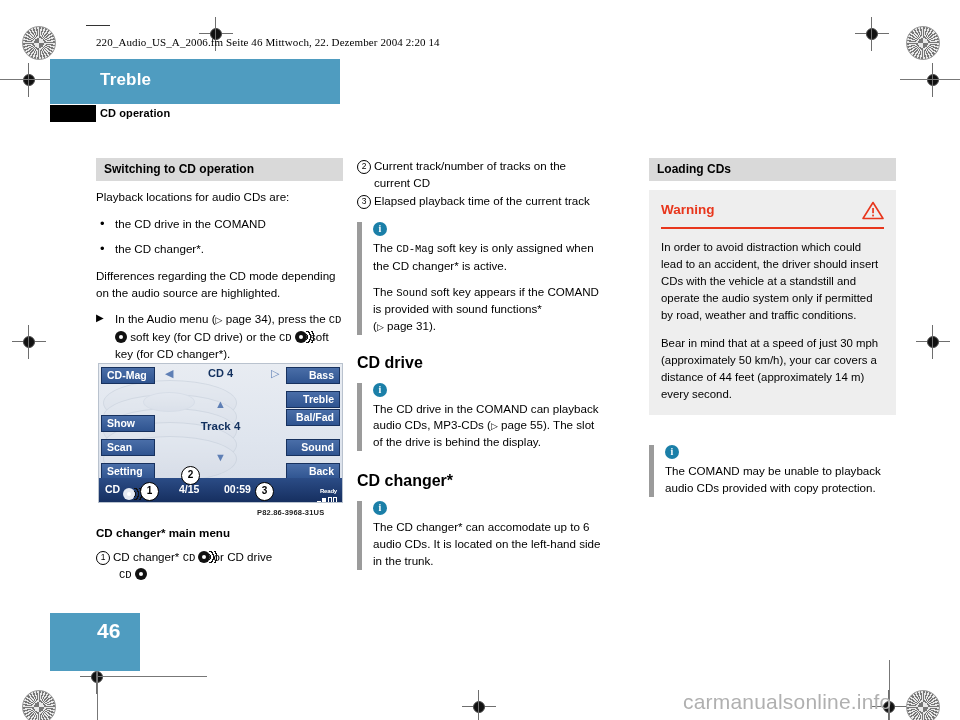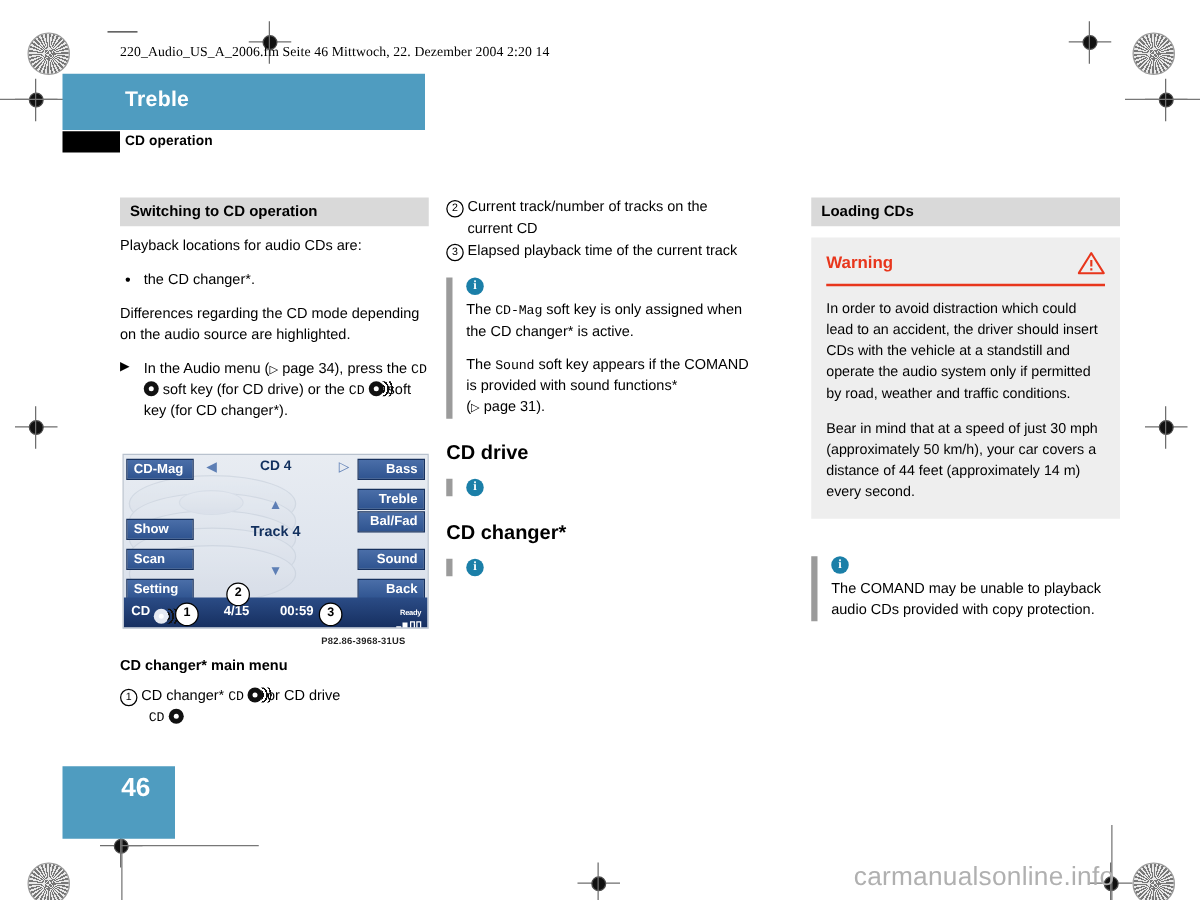--- a/index.html
+++ b/index.html
@@ -153,20 +153,21 @@
 <div class="black-tab"></div>
 <div class="section-title">CD operation</div>
 
 <div class="pagenum-band"></div>
 <div class="pagenum">46</div>
 
 <div class="col col1">
   <div class="greyhead">Switching to CD operation</div>
   <p class="body">Playback locations for audio CDs are:</p>
   <ul class="bullets">
+    <li>the CD drive in the COMAND</li>
     <li>the CD changer*.</li>
   </ul>
   <p class="body">Differences regarding the CD mode depending on the audio source are highlighted.</p>
   <div class="step">
     <span class="arrow">▶</span><span>In the Audio menu (</span><span class="ref"><span class="tri">▷</span>&nbsp;<span>page 34</span></span><span>), press the</span>
     <span class="mono">CD</span>
     <span class="cdglyph"></span>
     <span>soft key (for CD drive) or the</span>
     <span class="mono">CD</span>
     <span class="cdglyph wave"></span>
@@ -255,26 +256,28 @@
       <span>soft key is only assigned when the CD changer* is active.</span></p>
     <p><span>The</span>
       <span class="mono">Sound</span>
       <span>soft key appears if the COMAND is provided with sound functions* (</span><span class="ref"><span class="tri">▷</span>&nbsp;<span>page 31</span></span><span>).</span></p>
   </div>
 
   <div class="subhead" style="margin-top:16px;">CD drive</div>
   <div class="note">
     <div class="bar"></div>
     <div class="iicon">i</div>
+    <p><span>The CD drive in the COMAND can playback audio CDs, MP3-CDs (</span><span class="ref"><span class="tri">▷</span>&nbsp;<span>page 55</span></span><span>). The slot of the drive is behind the display.</span></p>
   </div>
 
   <div class="subhead" style="margin-top:18px;">CD changer*</div>
   <div class="note">
     <div class="bar"></div>
     <div class="iicon">i</div>
+    <p>The CD changer* can accomodate up to 6 audio CDs. It is located on the left-hand side in the trunk.</p>
   </div>
 </div>
 
 <div class="col col3">
   <div class="greyhead" style="margin-bottom:9px;">Loading CDs</div>
   <div class="warnbox">
     <div class="warnhead">
       <span class="warnlabel">Warning</span>
       <svg width="22" height="19" viewBox="0 0 22 19">
         <path d="M11 1.5 L21 17.5 L1 17.5 Z" fill="none" stroke="#e8361c" stroke-width="1.6" stroke-linejoin="round"></path>

